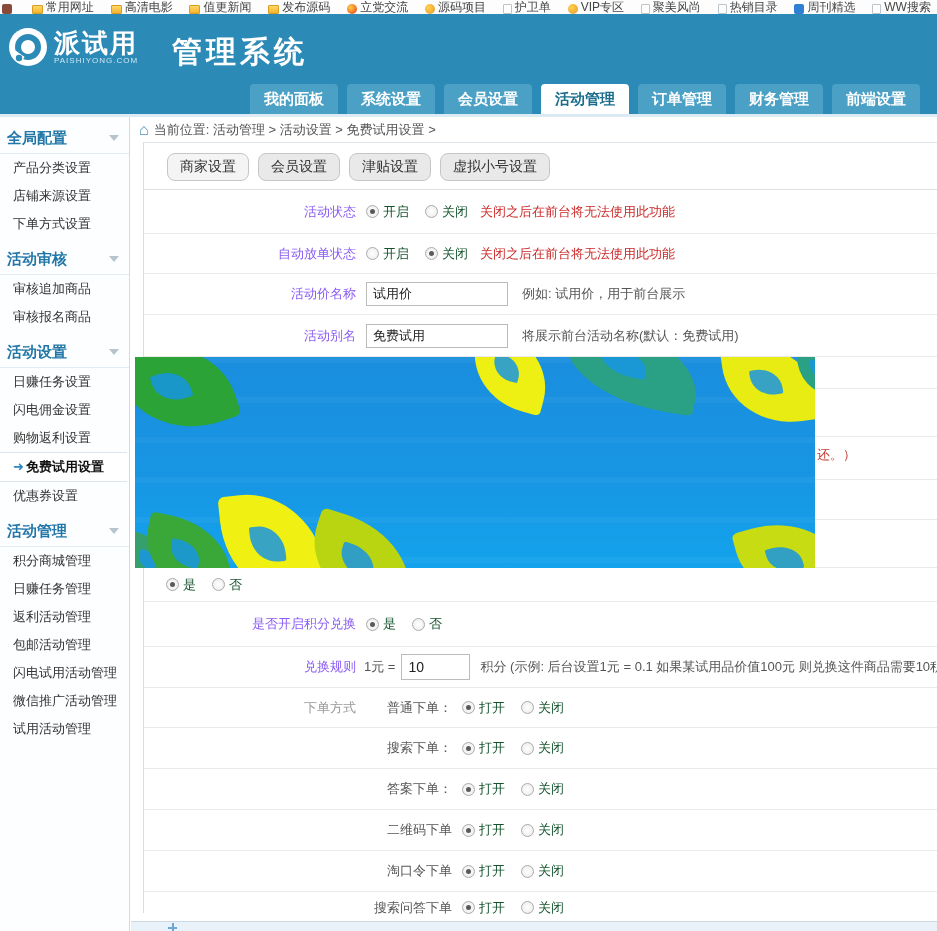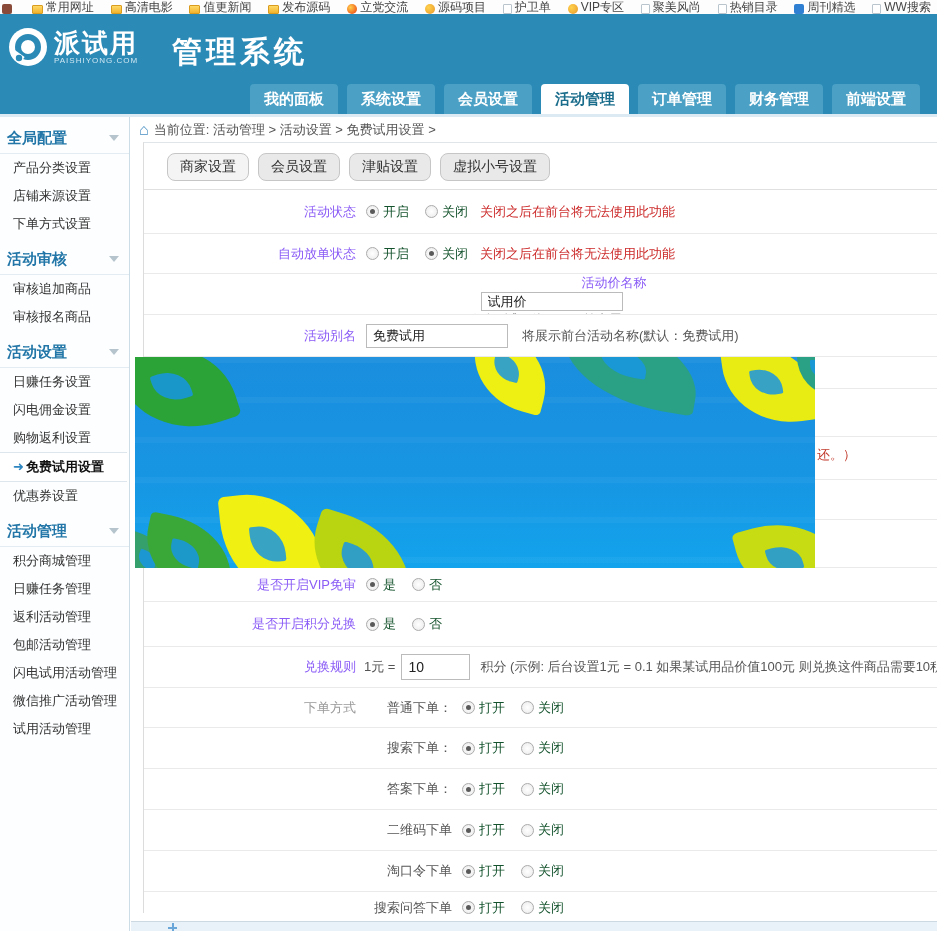--- a/index.html
+++ b/index.html
@@ -219,37 +219,36 @@
                 <span class="radio"></span>
                 <span>开启</span>
               </span>
               <span class="opt">
                 <span class="radio checked"></span>
                 <span>关闭</span>
               </span>
             </span>
             <span class="note">关闭之后在前台将无法使用此功能</span>
           </div>
-          <div class="row" style="height: 41px; flex-direction: column;">
+          <div class="row" style="height: 41px;">
             <div class="rlabel">活动价名称</div>
             <input class="tinput" type="text" value="试用价" style="margin-left: 10px;">
             <span class="hint">例如: 试用价，用于前台展示</span>
           </div>
           <div class="row" style="height: 42px;">
             <div class="rlabel">活动别名</div>
             <input class="tinput" type="text" value="免费试用" style="margin-left: 10px;">
             <span class="hint">将展示前台活动名称(默认：免费试用)</span>
           </div>
           <div class="row" style="height: 32px;"></div>
           <div class="row" style="height: 48px;"></div>
           <div class="row" style="height: 43px;"></div>
           <div class="row" style="height: 40px;"></div>
           <div class="row" style="height: 48px;"></div>
           <div class="row" style="height: 34px;">
-            <div class="rlabel">是否开启VIP免审</div>
             <span class="opts">
               <span class="opt">
                 <span class="radio checked"></span>
                 <span>是</span>
               </span>
               <span class="opt">
                 <span class="radio"></span>
                 <span>否</span>
               </span>
             </span>

